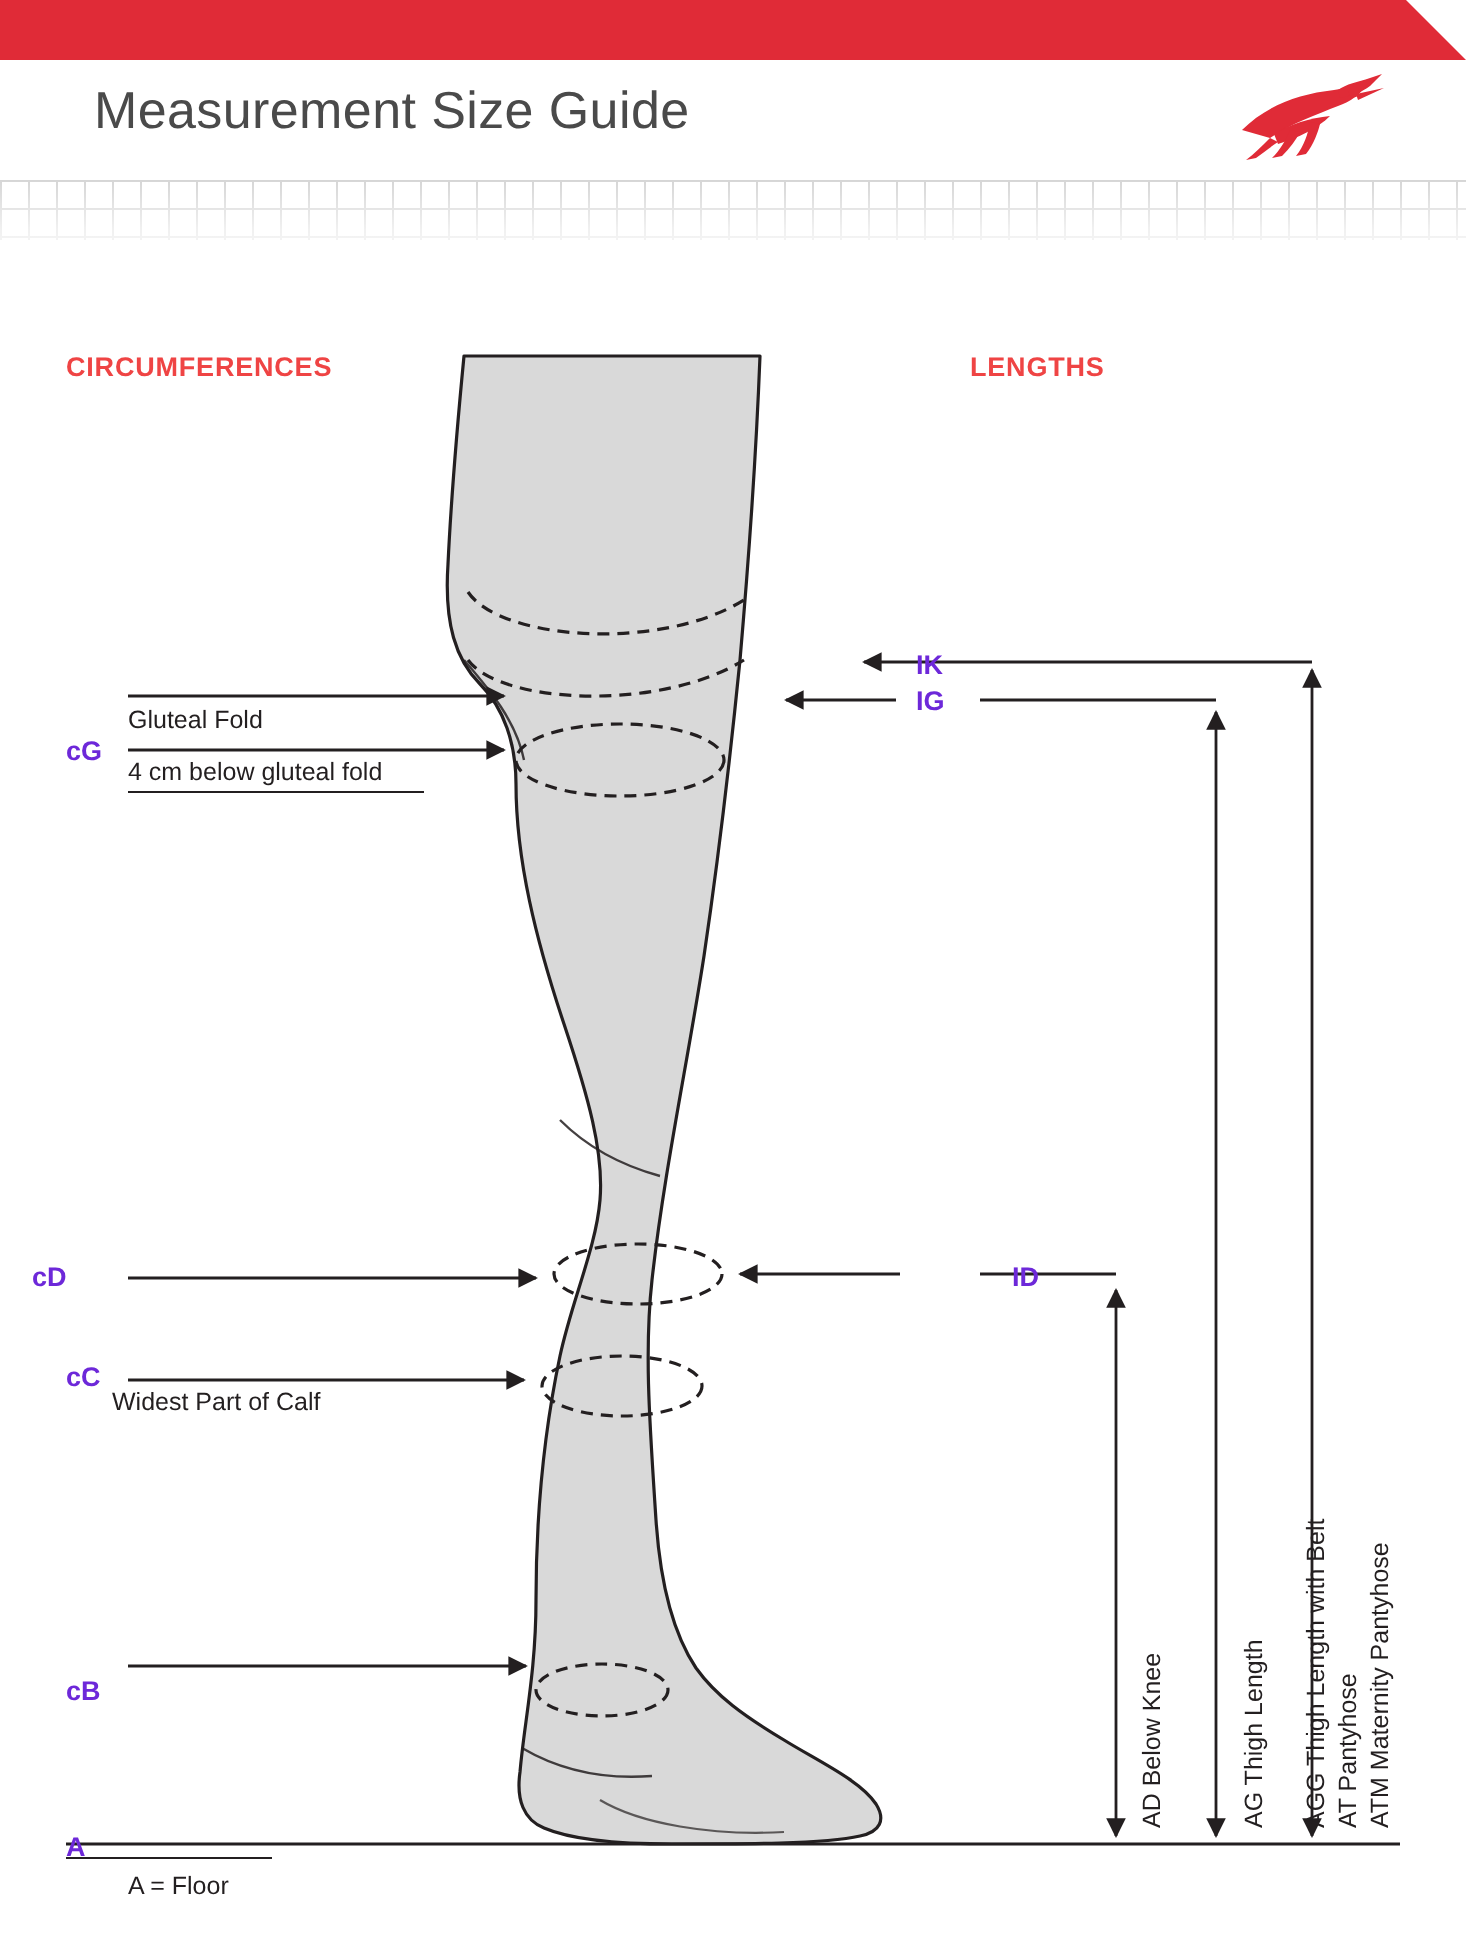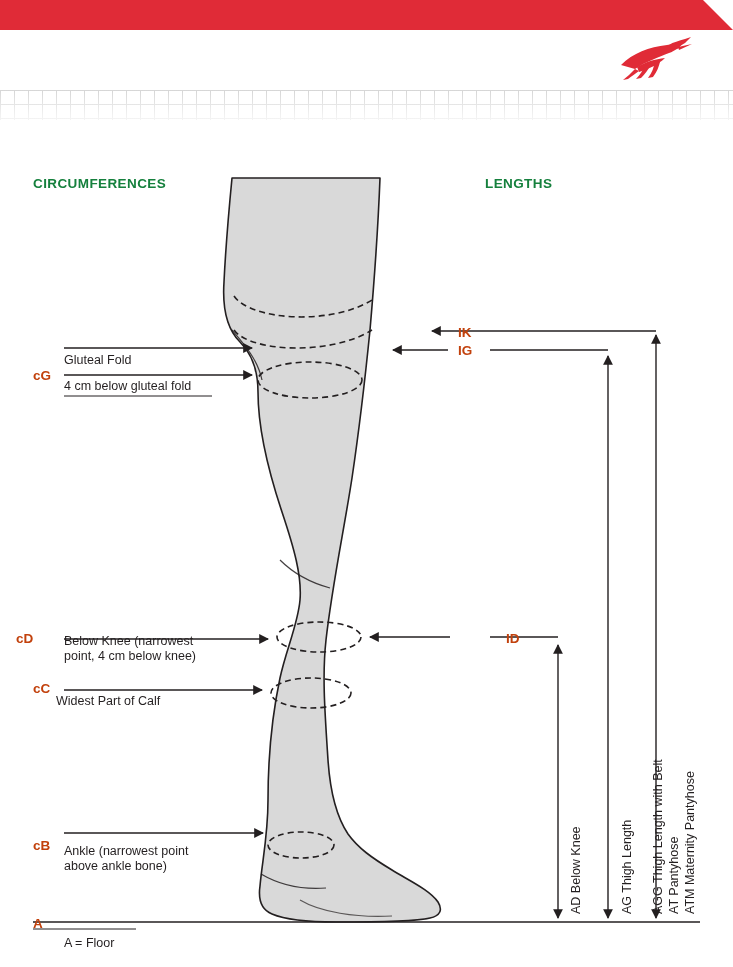--- a/index.html
+++ b/index.html
@@ -79,39 +79,39 @@
     width: 733px; height: 55px;
     background: linear-gradient(to bottom, rgba(255,255,255,0) 0%, rgba(255,255,255,0.65) 45%, #ffffff 95%);
   }
 
   
   .section-label {
     position: absolute;
     font-size: 13.5px;
     font-weight: bold;
     letter-spacing: 0.4px;
-    color: #15803d;
+    color: #ef4444;
     white-space: nowrap;
   }
   #lbl-circ { left: 33px; top: 176px; }
   #lbl-len  { left: 485px; top: 176px; }
 
   
   .ann {
     position: absolute;
     font-size: 12.5px;
     color: #231f20;
     line-height: 15px;
     white-space: pre;
   }
   .code {
     position: absolute;
     font-size: 13.5px;
     font-weight: bold;
-    color: #c2410c;
+    color: #6d28d9;
     white-space: nowrap;
   }
   .vert {
     position: absolute;
     font-size: 12.5px;
     color: #231f20;
     white-space: nowrap;
     transform-origin: left bottom;
     transform: rotate(-90deg);
   }
@@ -150,20 +150,21 @@
 </style>
 </head>
 <body>
 
 <div id="page">
 
   <div class="top-bar">
     <div class="top-bar-corner"></div>
   </div>
   <div class="header-band"></div>
+  <div class="header-title">Measurement Size Guide</div>
 
   <svg class="logo" viewBox="0 0 80 48">
     <g fill="#e02b37">
       <path d="M6 30 C18 18, 34 12, 52 10 C58 9, 64 8, 70 5 C66 12, 60 16, 54 18 C44 22, 30 27, 20 34 Z"></path>
       <path d="M22 32 C30 27, 40 24, 50 23 C44 29, 34 34, 24 37 Z"></path>
       <path d="M54 10 C58 7, 64 6, 70 4 L76 2 L70 8 C66 11, 60 13, 55 14 Z"></path>
       <circle cx="62" cy="11" r="2.6"></circle>
       <path d="M63 12 L77 9 L64 15 Z"></path>
       <path d="M20 34 C16 38, 12 42, 8 45 L13 44 C17 41, 21 38, 24 36 Z"></path>
       <path d="M30 30 C28 35, 25 40, 21 44 L26 43 C30 39, 33 35, 35 31 Z"></path>
@@ -249,29 +250,25 @@
       <line x1="656" y1="335" x2="656" y2="918" marker-start="url(#arrow)" marker-end="url(#arrow)"></line>
     </g>
   </svg>
 
 
   <div class="code" id="code-cG">cG</div>
   <div class="ann" id="ann-glut">Gluteal Fold</div>
   <div class="ann" id="ann-4cm">4 cm below gluteal fold</div>
 
   <div class="code" id="code-cD">cD</div>
-  <div class="ann" id="ann-bk"><span>Below Knee (narrowest</span>
-<span>point, 4 cm below knee)</span></div>
 
   <div class="code" id="code-cC">cC</div>
   <div class="ann" id="ann-calf">Widest Part of Calf</div>
 
   <div class="code" id="code-cB">cB</div>
-  <div class="ann" id="ann-ank"><span>Ankle (narrowest point</span>
-<span>above ankle bone)</span></div>
 
   <div class="code" id="code-A">A</div>
   <div class="ann" id="ann-floor">A = Floor</div>
 
   <div class="code" id="code-IK">IK</div>
   <div class="code" id="code-IG">IG</div>
   <div class="code" id="code-ID">ID</div>
 
   <div class="vert" id="vert-ad">AD Below Knee</div>
   <div class="vert" id="vert-ag">AG Thigh Length</div>

